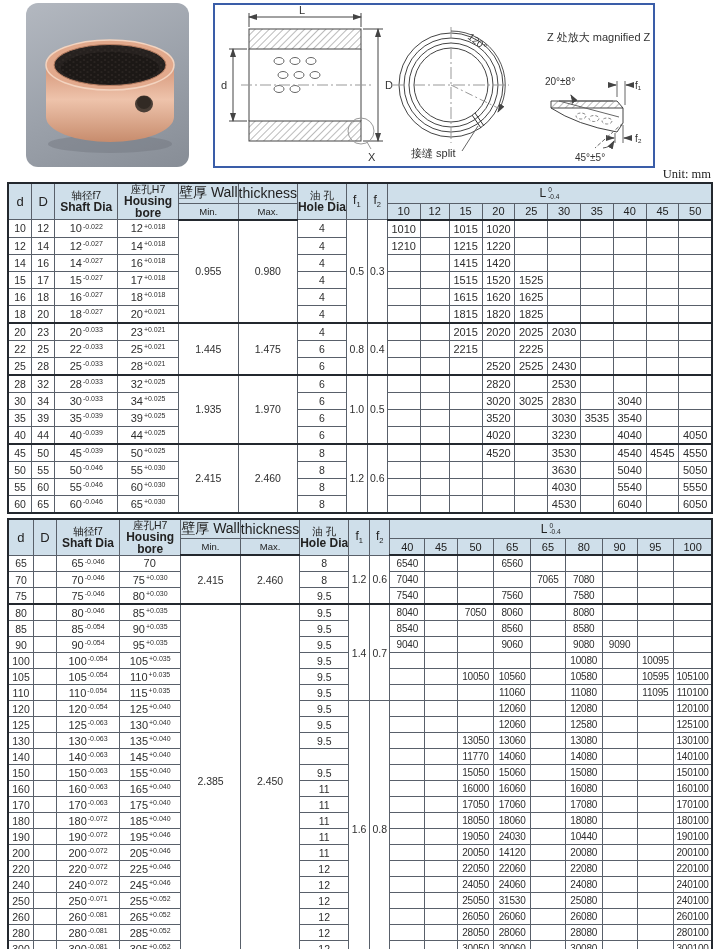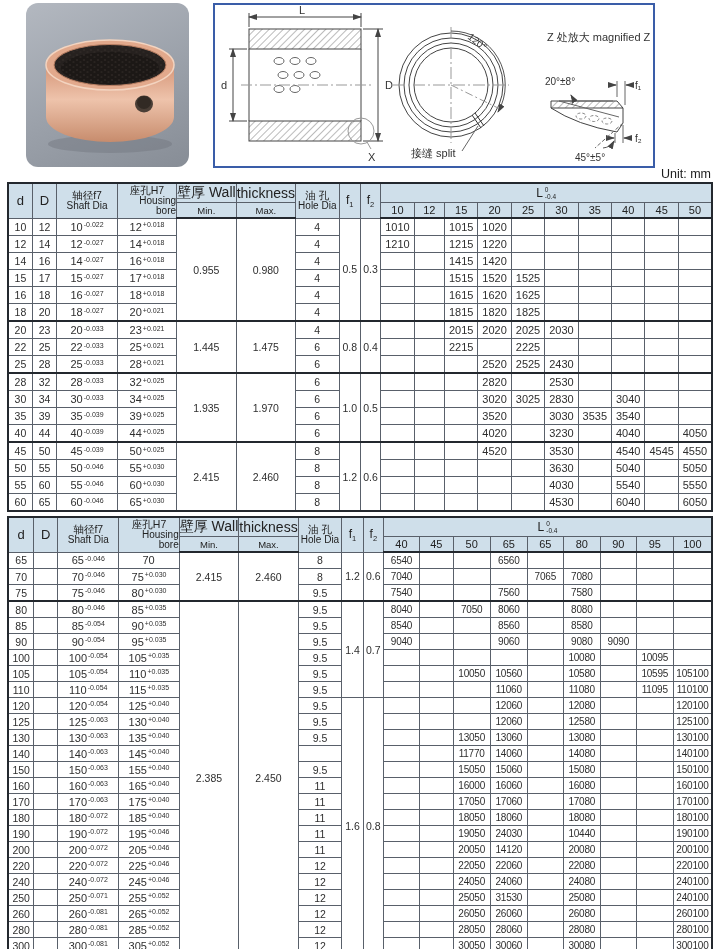--- a/index.html
+++ b/index.html
@@ -7,33 +7,33 @@
     --frame-blue:#3a5da8; --text:#2e2e2e; --photo-bg:#9aa0a9;
   }
   html,body{margin:0;padding:0;background:#fff;}
   body{width:720px;height:949px;position:relative;font-family:"Liberation Sans",sans-serif;color:var(--text);}
   .page{position:relative;width:720px;}
   .top{position:relative;height:182px;}
   .photo{position:absolute;left:26px;top:3px;width:163px;height:164px;border-radius:12px;
          background:linear-gradient(155deg,#b3b8c0 0%,#9aa0a9 55%,#878d96 100%);overflow:hidden;}
   .bluebox{position:absolute;left:213px;top:3px;width:442px;height:165px;border:2px solid var(--frame-blue);
            box-sizing:border-box;background:#fff;}
-  .unit{position:absolute;top:167px;right:9px;font-size:12.5px;color:#1d1d1d;}
+  .unit{position:absolute;top:167px;right:9px;font-size:12.5px;color:#1d1d1d;font-family:Liberation Serif, serif;}
   .tables{padding:0 7px;}
   [data-table-mount="0"]{margin-bottom:4px;}
   table.spec{border-collapse:collapse;table-layout:fixed;border:2px solid var(--strong-line);}
   .spec th,.spec td{border:1px solid var(--grid-line);padding:0;text-align:center;vertical-align:middle;
                     white-space:nowrap;overflow:hidden;}
   .spec thead th{background:var(--header-bg);font-weight:normal;color:#222;}
   .spec thead tr:first-child th{height:13px;}
   .spec thead tr:last-child th{height:14px;border-bottom:2px solid var(--strong-line);margin-top:36px;}
   .h-big{font-size:13px;}
   .zh{font-size:10.5px;line-height:1.05;}
-  .en{font-size:10px;line-height:1.0;}
-  .en-wrap{white-space:normal;text-align:right;}
+  .en{font-size:12px;line-height:1.0;font-weight:bold;}
+  .en-wrap{white-space:normal;}
   .h-wall{font-size:14px;}
   .h-minmax{font-size:9.5px;}
   .h-lnum{font-size:11px;}
   .h-f{font-size:12px;}
   .h-f sub{font-size:7.5px;}
   .h-L{font-size:12px;}
   .ltol{display:inline-flex;flex-direction:column;font-size:6.5px;line-height:1.05;margin-left:2px;
         vertical-align:middle;text-align:left;}
   .spec tbody td{font-size:10.5px;height:16px;background:#fff;}
   .t2 tbody td{height:15px;}

